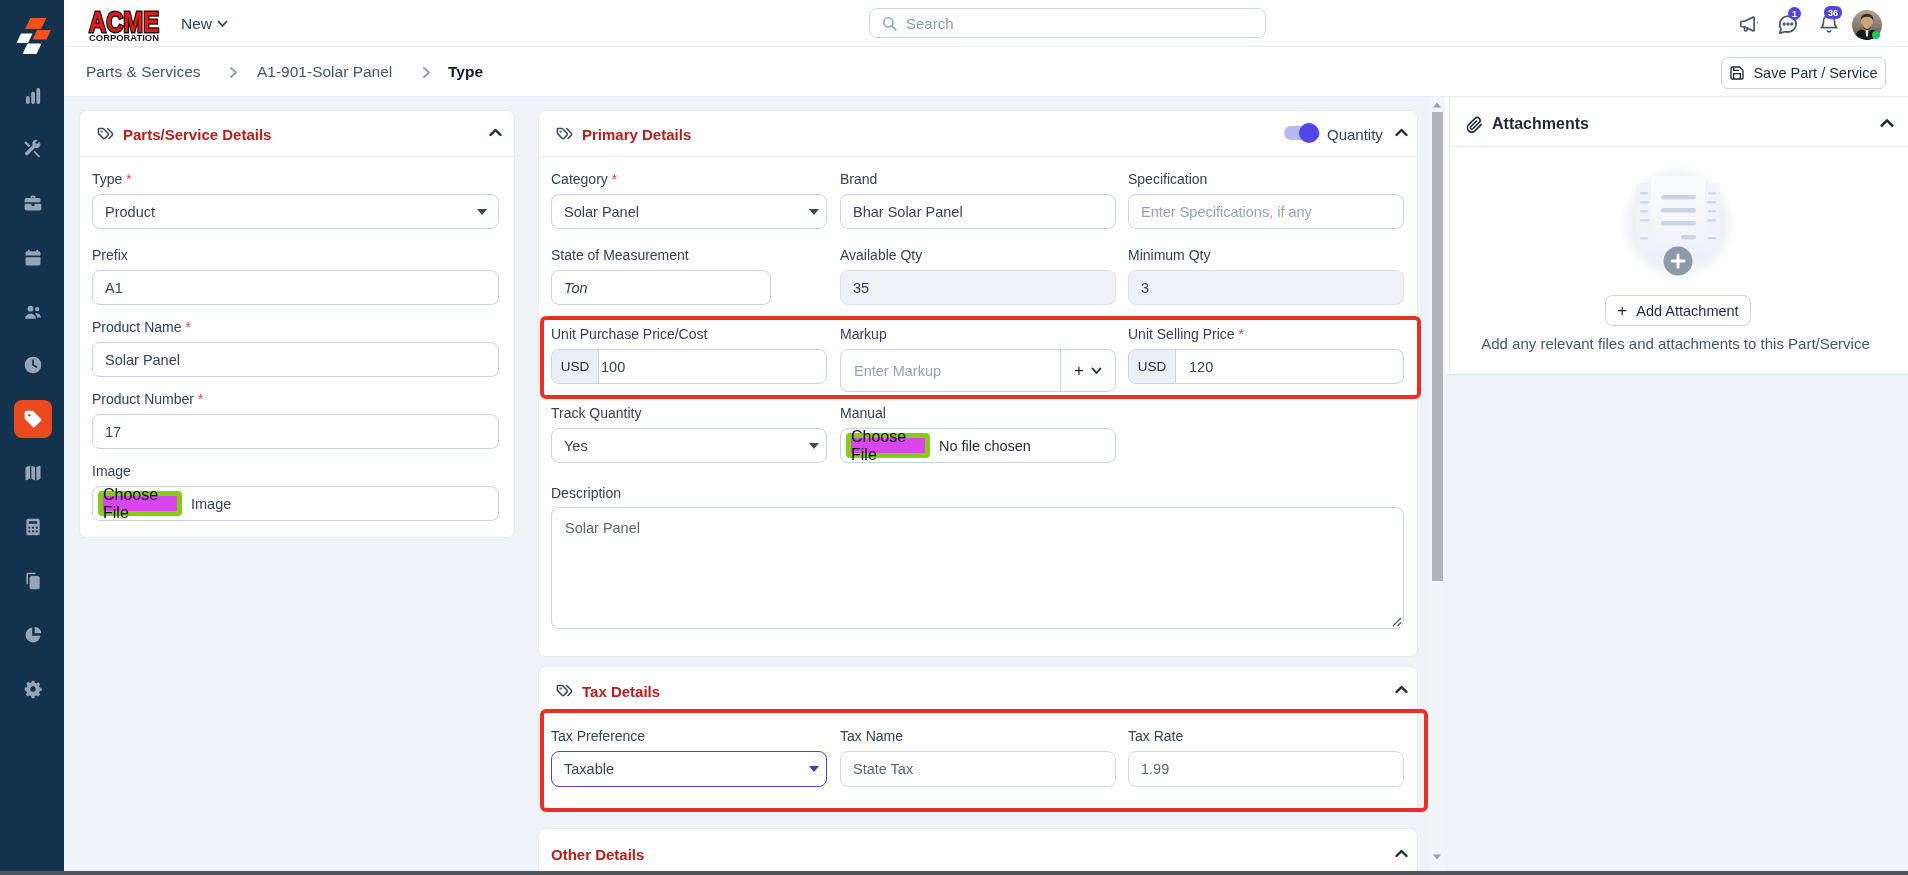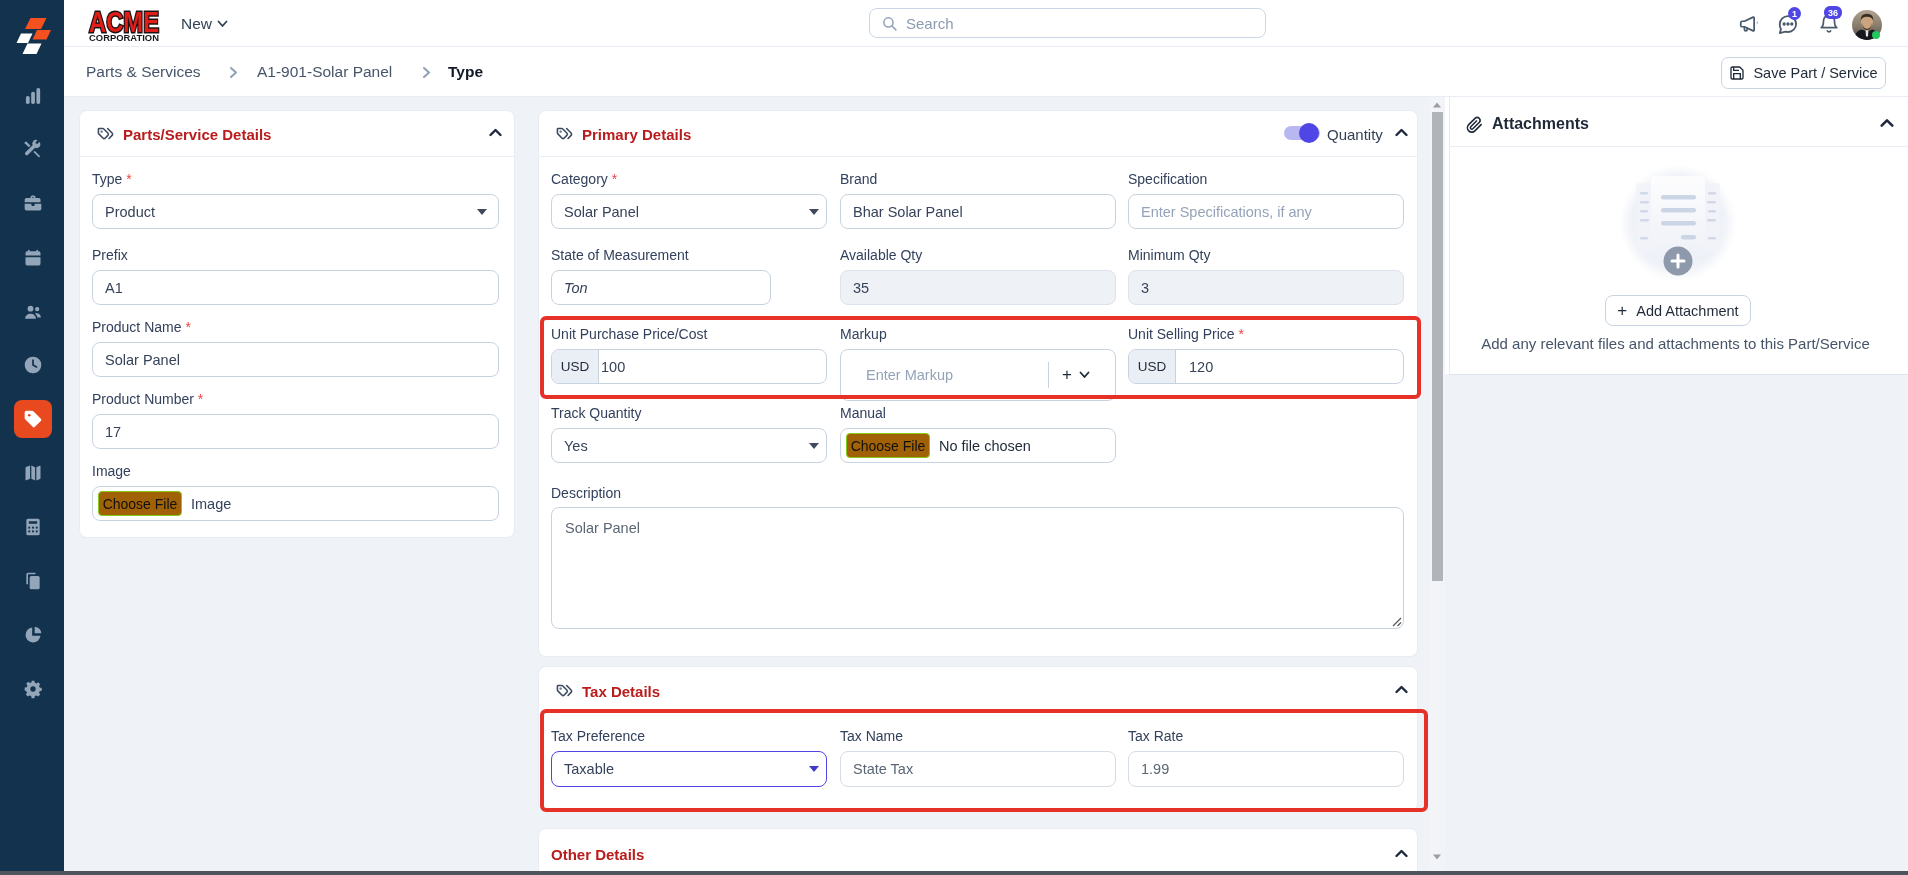--- a/index.html
+++ b/index.html
@@ -8,21 +8,21 @@
 .card{background:#fff;border:1px solid #e9edf3;border-radius:8px;}
 .lbl{font-size:14px;color:#33415c;font-weight:500;}
 .req{color:#ef4444;}
 .inp{background:#fff;border:1px solid #c8d3e0;border-radius:8px;font-size:14.5px;color:#36435a;display:flex;align-items:center;padding:0 12px;}
 .inp.dis{background:#eef1f6;border-color:#dde3ec;}
 .ph{color:#94a3b8;}
 .ttl{font-size:15px;font-weight:bold;color:#b91c1c;}
 .chev{stroke:#1e293b;stroke-width:2.4;fill:none;stroke-linecap:round;stroke-linejoin:round;}
 .caret{width:0;height:0;border-left:5.5px solid transparent;border-right:5.5px solid transparent;border-top:6.5px solid #3f4a5a;}
 .redbox{border:4px solid #e63129;border-radius:6px;background:transparent;z-index:5;pointer-events:none;}
-.filebtn{background:#a16207;border:1px solid #84cc16;border-radius:4px;font-size:14px;color:#111;display:flex;align-items:center;justify-content:center;}
+.filebtn{background:#d946ef;border:5px solid #84cc16;border-radius:4px;font-size:16px;color:#111;display:flex;align-items:center;justify-content:center;}
 </style>
 </head>
 <body>
 
 <div class="a" id="sidebar" style="left:0;top:0;width:64px;height:875px;background:#12324d;"></div>
 <svg class="a" style="left:11px;top:12px" width="42" height="44" viewBox="0 0 42 44">
   <polygon points="19.5,6 35.5,6 30,17 14,17" fill="#f4511e"></polygon>
   <polygon points="26,18 40,18 35.5,27.5 21.5,27.5" fill="#f4511e"></polygon>
   <polygon points="10,21.5 21.5,21.5 17,31 5.5,31" fill="#fff"></polygon>
   <polygon points="16.5,31.5 30.5,31.5 25.5,42 11.5,42" fill="#fff"></polygon>
@@ -226,21 +226,21 @@
 <div class="a lbl" style="left:1128px;top:247px;">Minimum Qty</div>
 <div class="a inp dis" style="left:1128px;top:270px;width:276px;height:35px;">3</div>
 
 <div class="a redbox" style="left:540px;top:316px;width:881px;height:83px;"></div>
 <div class="a lbl" style="left:551px;top:326px;">Unit Purchase Price/Cost</div>
 <div class="a inp" style="left:551px;top:349px;width:276px;height:35px;padding:0;overflow:hidden;">
   <div style="width:47px;height:100%;background:#eaeef5;border-right:1px solid #c8d3e0;display:flex;align-items:center;justify-content:center;font-size:13.5px;color:#1f2937;">USD</div>
   <span style="margin-left:2px;">100</span>
 </div>
 <div class="a lbl" style="left:840px;top:326px;">Markup</div>
-<div class="a inp ph" style="left:840px;top:349px;width:276px;height:52px;padding:12px;">
+<div class="a inp ph" style="left:840px;top:349px;width:276px;height:43px;padding:0;">
   <span style="margin-left:13px;flex:1;">Enter Markup</span>
   <div style="width:55px;height:100%;border-left:1px solid #c8d3e0;display:flex;align-items:center;justify-content:center;gap:7px;">
     <span style="color:#1f2937;font-size:17px;">+</span>
     <svg width="11" height="8" viewBox="0 0 11 8">
         <path d="M1.5 1.5 L5.5 6 L9.5 1.5" fill="none" stroke="#1f2937" stroke-width="1.8" stroke-linecap="round" stroke-linejoin="round"></path>
       </svg>
   </div>
 </div>
 <div class="a lbl" style="left:1128px;top:326px;">Unit Selling Price <span class="req">*</span></div>
 <div class="a inp" style="left:1128px;top:349px;width:276px;height:35px;padding:0;overflow:hidden;">

